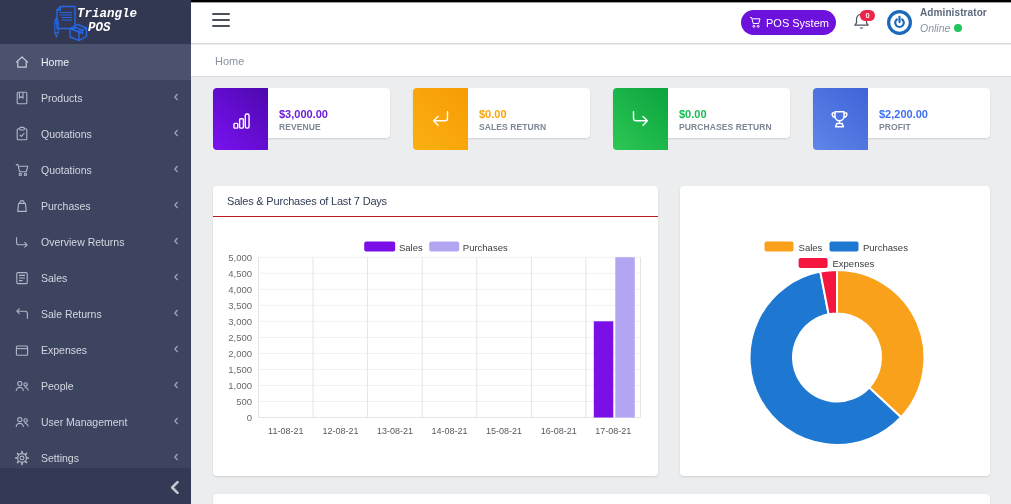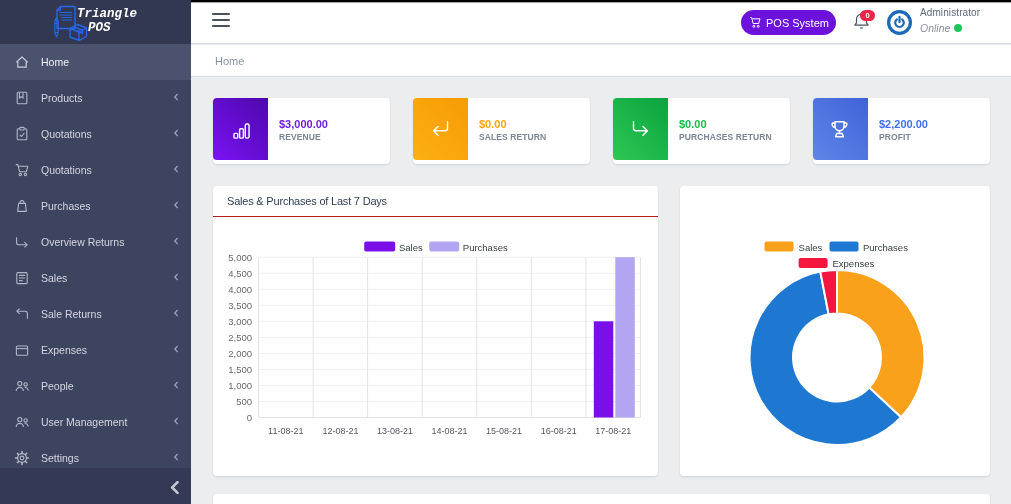--- a/index.html
+++ b/index.html
@@ -18,21 +18,21 @@
   .nav-item .chev { position:absolute; right:11px; top:10px; width:8px; height:14px; }
   #toggler { left:0; top:468px; width:191px; height:36px; background:#343a55; z-index:13; }
   
   #topbar { left:191px; top:0; width:820px; height:44px; background:#fff; border-bottom:1px solid #d8dbe0; z-index:5; }
   #breadcrumb { left:191px; top:45px; width:820px; height:32px; background:#fff; border-bottom:1px solid #d8dbe0; }
   #breadcrumb span { position:absolute; left:24px; top:10px; font-size:11px; color:#8a93a2; }
   .burger { position:absolute; left:21px; width:18px; height:1.7px; background:#4a505c; border-radius:1px; }
   #posbtn { position:absolute; left:550px; top:10px; width:95px; height:25px; background:#6d12dd; border-radius:12.5px; color:#fff; font-size:11px; }
   
   .card { position:absolute; background:#fff; border-radius:4px; box-shadow:0 1px 2px rgba(0,0,10,.12); }
-  .statcard { top:98px; width:177px; height:66px;text-align:center; }
+  .statcard { top:88px; width:177px; height:50px;text-align:center; }
   .statcard .ibox { position:absolute; left:0; top:0; width:55px; height:62px; border-radius:4px 0 0 4px; }
   .statcard .val { position:absolute; left:66px; top:19.5px; font-size:11px; font-weight:bold; }
   .statcard .lbl { position:absolute; left:66px; top:34px; font-size:8.5px; font-weight:bold; color:#7c8694; letter-spacing:.1px; }
   .chartcard { top:186px; height:290px; }
   .chead { position:absolute; left:0; top:0; right:0; height:31px; border-bottom:1px solid #b91c1c; }
   .chead span { position:absolute; left:14px; top:9px; font-size:11px; letter-spacing:-0.2px; color:#303c54; }
 </style>
 </head>
 <body>
 <div id="sidebar" class="abs"></div>
@@ -213,21 +213,21 @@
   </div>
   <div id="avatar" style="position:absolute;left:696px;top:9.5px;">
     <svg width="25" height="25" viewBox="0 0 25 25">
         <circle cx="12.5" cy="12.5" r="12.5" fill="#1a69ba"></circle>
         <circle cx="12.5" cy="12.5" r="9.3" fill="#fff"></circle>
         <path d="M9.9 9.3 a4.3 4.3 0 1 0 5.2 0" fill="none" stroke="#1a69ba" stroke-width="2.2" stroke-linecap="round"></path>
         <path d="M12.5 6.9 v5.2" stroke="#1a69ba" stroke-width="2.2" stroke-linecap="round"></path>
       </svg>
   </div>
   <div id="admin" style="position:absolute;left:729px;top:7px;">
-    <div style="font-size:10px;font-weight:normal;color:#5d6a7c;letter-spacing:.1px;">Administrator</div>
+    <div style="font-size:10px;font-weight:bold;color:#5d6a7c;letter-spacing:.1px;">Administrator</div>
     <div style="font-size:10.5px;font-style:italic;color:#8a93a2;margin-top:4px;">Online <span style="display:inline-block;width:8px;height:8px;border-radius:4px;background:#21c45d;margin-left:1px;"></span></div>
   </div>
 </div>
 <div id="breadcrumb" class="abs">
     <span>Home</span>
   </div>
 <div id="statcards">
   <div class="card statcard" style="left:213px;">
     <div class="ibox" style="background:linear-gradient(45deg,#7a12f2,#4d08ad);">
       <svg style="position:absolute;left:20px;top:25px" width="17" height="17" viewBox="0 0 18 18">

